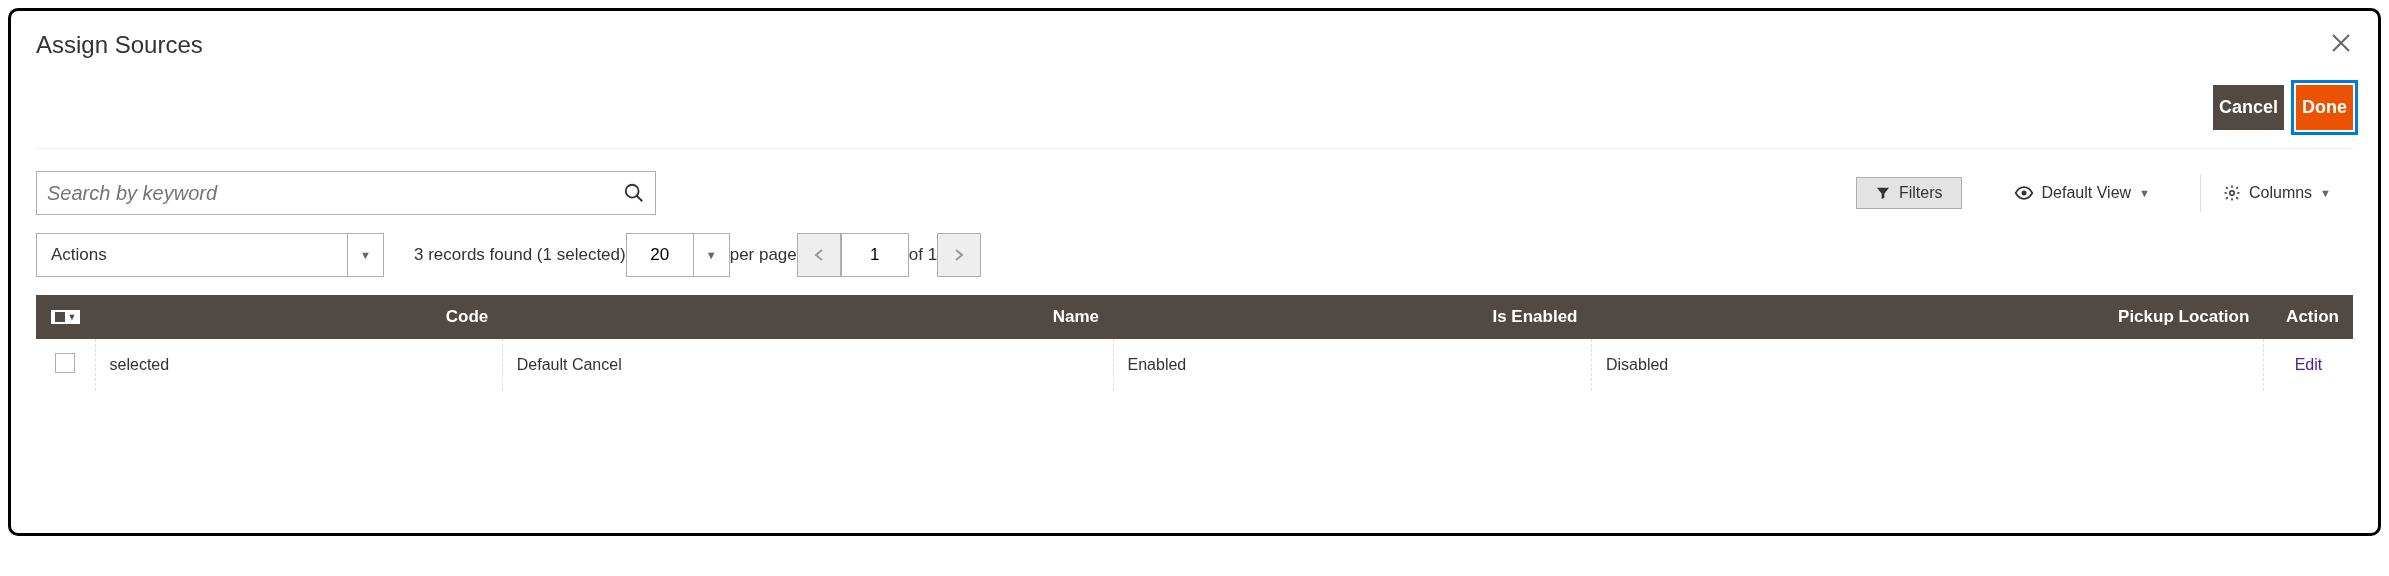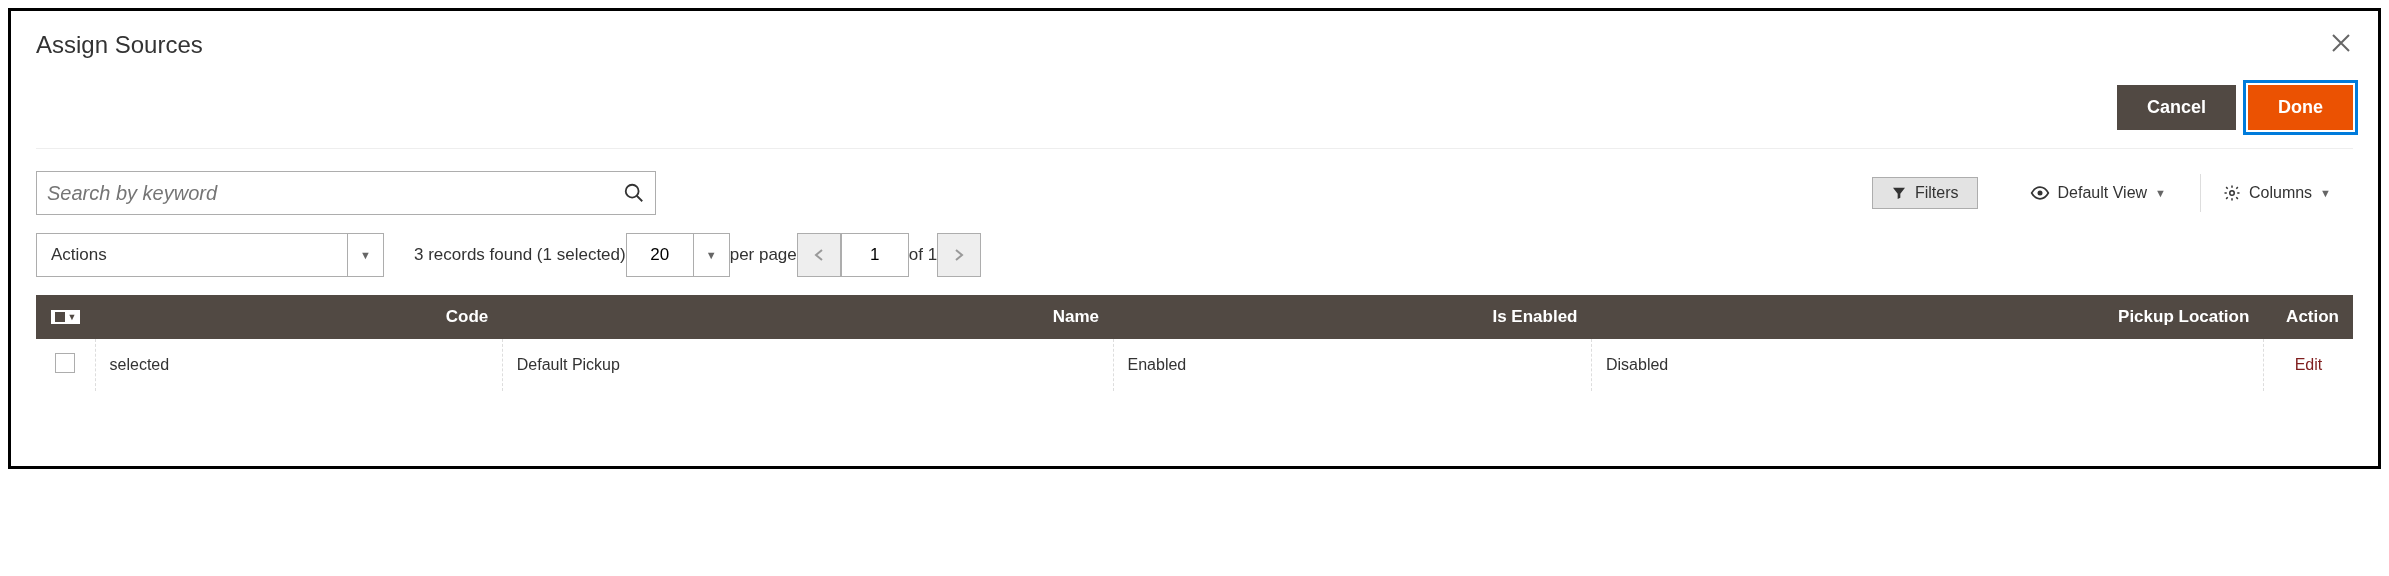--- a/index.html
+++ b/index.html
@@ -1,31 +1,31 @@
 <!DOCTYPE html>
 <html><head>
 <meta charset="utf-8">
 <style>
 * { box-sizing: border-box; margin: 0; padding: 0; }
 body { font-family: -apple-system, BlinkMacSystemFont, "Segoe UI", Helvetica, Arial, sans-serif; background: #fff; padding: 8px; }
-.modal { border: 3px solid #000; border-radius: 0; width: 2373px; height: 461px; position: relative; padding: 20px 25px; }
+.modal { border: 3px solid #000; border-radius: 10px; width: 2373px; height: 528px; position: relative; padding: 20px 25px; }
 .modal-header { display: flex; justify-content: space-between; align-items: flex-start; margin-bottom: 18px; }
 .modal-title { font-size: 24px; font-weight: 400; color: #333; }
 .close-x { font-size: 28px; color: #666; cursor: pointer; line-height: 1; font-weight: 300; }
 .button-bar { display: flex; justify-content: flex-end; gap: 12px; padding: 8px 0 18px 0; border-bottom: 1px solid #eee; }
-.btn { padding: 12px 30px; font-size: 18px; font-weight: 600; border: none; cursor: pointer; }
+.btn { padding: 12px 6px; font-size: 18px; font-weight: 600; border: none; cursor: pointer; }
 .btn-cancel { background: #514943; color: #fff; }
 .btn-done { background: #eb5202; color: #fff; outline: 3px solid #007bdb; outline-offset: 2px; }
 .toolbar1 { display: flex; justify-content: space-between; align-items: center; margin: 22px 0 18px 0; }
 .search-wrap { display: flex; align-items: center; border: 1px solid #adadad; width: 620px; height: 44px; padding: 0 10px; }
 .search-input { flex: 1; border: none; outline: none; font-size: 20px; font-style: italic; color: #777; }
 .search-icon { width: 22px; height: 22px; }
 .toolbar1-right { display: flex; align-items: center; gap: 0; }
 .filters-btn { background: #e3e3e3; border: 1px solid #adadad; padding: 6px 18px; font-size: 16px; color: #333; display: flex; align-items: center; gap: 8px; cursor: pointer; }
-.tb-item { display: flex; align-items: center; gap: 8px; padding: 0 22px; font-size: 16px; color: #333; cursor: pointer; border-left: 1px solid #ddd; margin-left: 12px; height: 38px; }
+.tb-item { display: flex; align-items: center; gap: 8px; padding: 0 22px; font-size: 16px; color: #333; cursor: pointer; border-left: 1px solid #ddd; margin-left: 28px; height: 38px; }
 .tb-item.first { border-left: none; margin-left: 30px; }
 .dropdown-caret { font-size: 11px; color: #666; }
 .toolbar2 { display: flex; align-items: center; margin-bottom: 18px; }
 .toolbar2-left { display: flex; align-items: center; gap: 30px; }
 .actions-select { border: 1px solid #adadad; display: flex; height: 44px; width: 348px; }
 .actions-label { flex: 1; padding: 0 14px; display: flex; align-items: center; font-size: 17px; color: #333; }
 .actions-caret { width: 36px; border-left: 1px solid #adadad; display: flex; align-items: center; justify-content: center; background: #fff; }
 .records-text { font-size: 17px; color: #333; }
 .toolbar2-right { display: flex; align-items: center; gap: 0; }
 .pg-input { border: 1px solid #adadad; height: 44px; width: 68px; text-align: center; font-size: 17px; }
@@ -37,21 +37,21 @@
 .grid thead th.check-col { width: 58px; text-align: center; }
 .check-hdr { background: #fff; display: inline-flex; align-items: center; padding: 2px 4px; gap: 3px; }
 .check-hdr-box { width: 10px; height: 10px; background: #514943; }
 .check-hdr-caret { font-size: 9px; color: #514943; }
 .grid tbody td { padding: 14px 14px; font-size: 16px; color: #333; border-right: 1px dashed #ddd; }
 .grid tbody td:last-child { border-right: none; }
 .grid tbody tr.alt { background: #f5f5f5; }
 .row-check { width: 20px; height: 20px; border: 1px solid #adadad; background: #fff; display: inline-flex; align-items: center; justify-content: center; }
 .row-check.selected { outline: 3px solid #007bdb; outline-offset: 3px; }
 .row-check.selected::after { content: "✓"; font-size: 14px; color: #514943; }
-.edit-link { color: #7f1d1d; cursor: pointer; }
+.edit-link { color: #4c1d95; cursor: pointer; }
 .col-action { text-align: center; width: 88px; }
 th.col-action { text-align: left; }
 .col-code { width: 400px; }
 .col-name { width: 600px; }
 .col-enabled { width: 470px; }
 .col-pickup { width: 660px; }
 svg { display: block; }
 </style>
 </head>
 <body>
@@ -160,21 +160,21 @@
         <th class="col-name">Name</th>
         <th class="col-enabled">Is Enabled</th>
         <th class="col-pickup">Pickup Location</th>
         <th class="col-action">Action</th>
       </tr>
     </thead>
     <tbody id="grid-body">
         <tr>
           <td style="text-align: center;"><span class="row-check"></span></td>
           <td>selected</td>
-          <td>Default Pickup</td>
+          <td>Default Cancel</td>
           <td>Enabled</td>
           <td>Disabled</td>
           <td class="col-action"><span class="edit-link">Edit</span></td>
         </tr>
       </tbody>
   </table>
 
 </div>
 
 </body></html>

